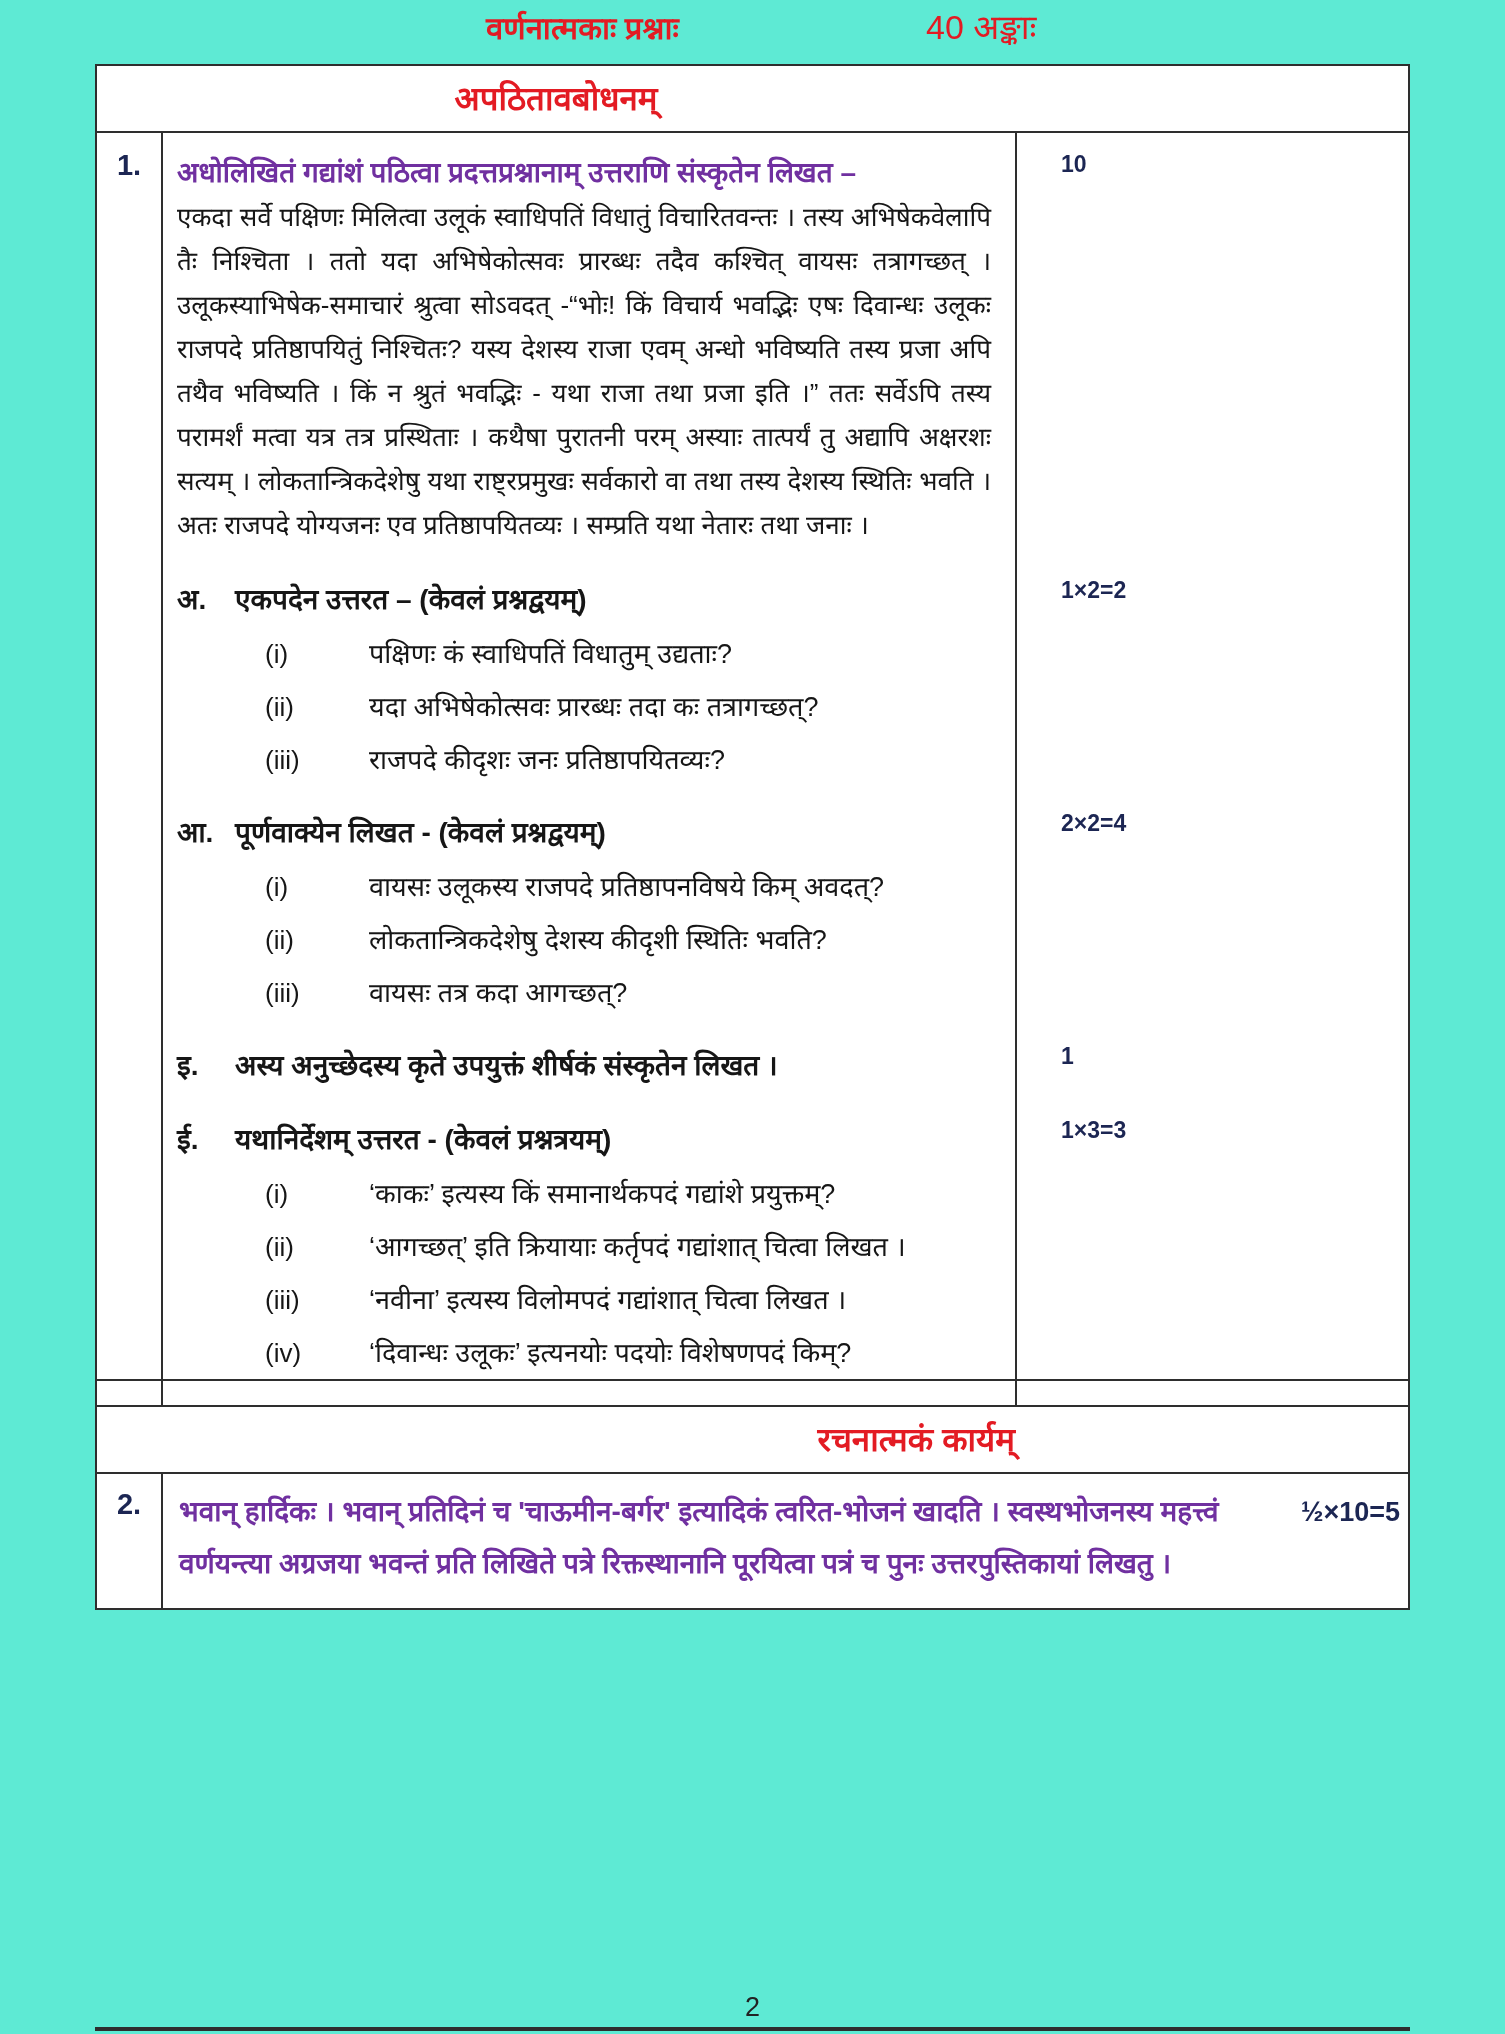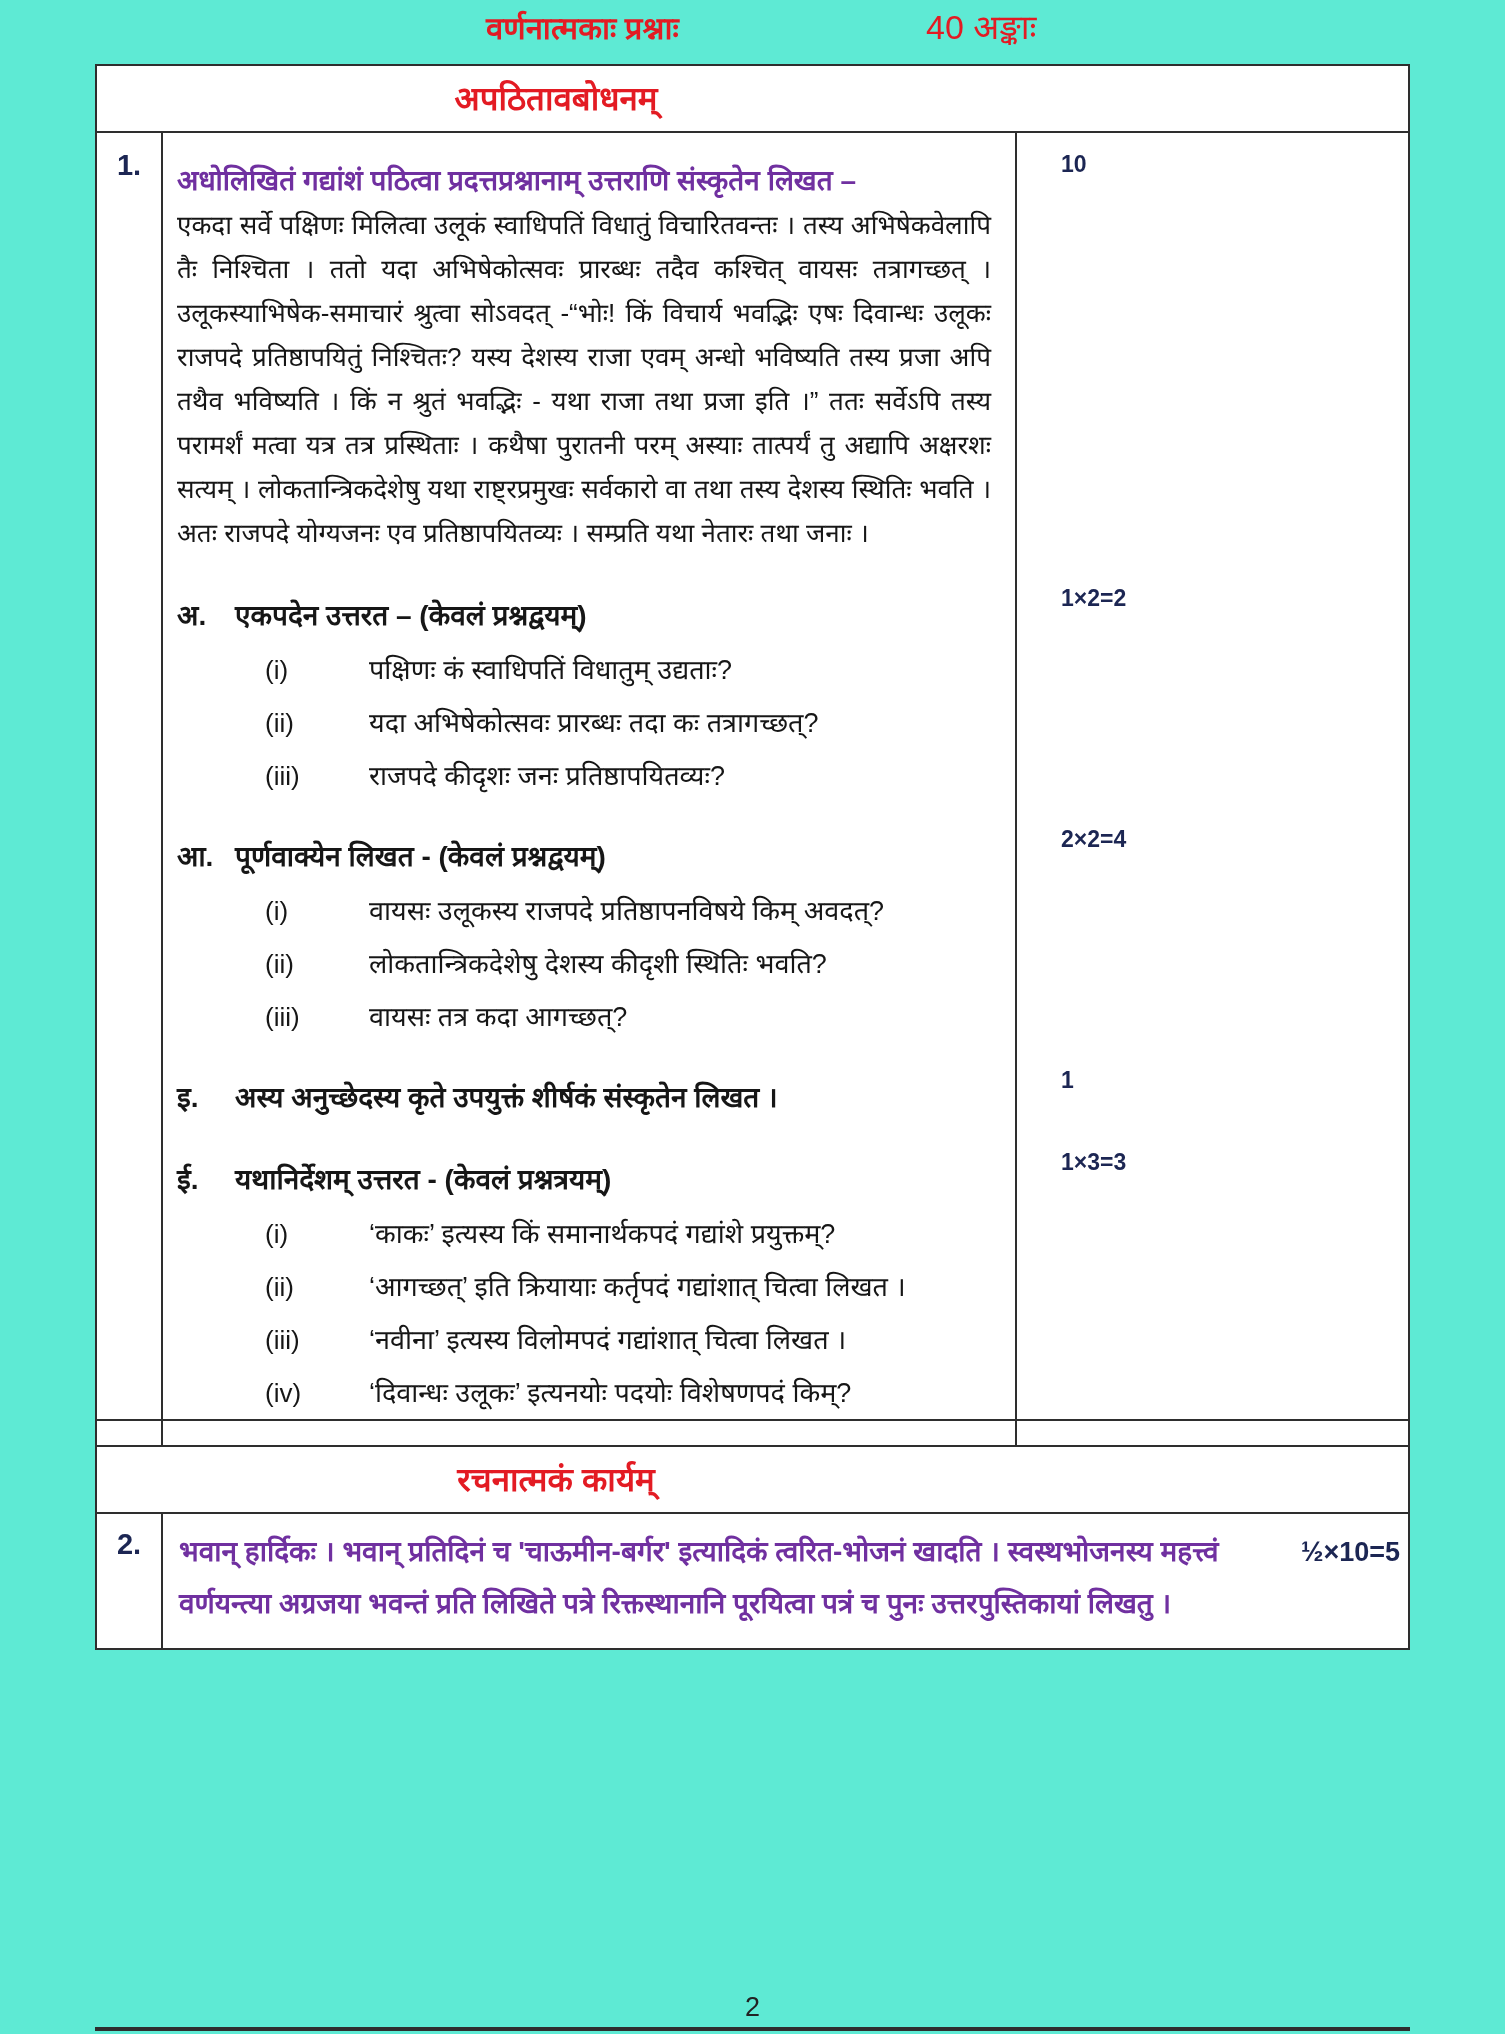--- a/index.html
+++ b/index.html
@@ -16,27 +16,27 @@
 
   
   .topbar{position:relative;height:64px;}
   .paper-title{position:absolute;left:486px;top:6px;font-size:31px;font-weight:bold;color:var(--red);white-space:nowrap;}
   .total-marks{position:absolute;left:918px;top:3px;font-size:34px;font-weight:normal;color:var(--red);white-space:nowrap;margin-left:8px;}
 
   
   .qtable{margin:0 95px;border:2.5px solid var(--line);background:#fff;}
   .sec-head{border-bottom:2.5px solid var(--line);text-align:center;
             padding:9px 393px 11px 0;font-size:33px;font-weight:bold;color:var(--red);}
-  .sec-head.mid{border-top:0;}
+  .sec-head.mid{border-top:0;text-align:right;}
 
   
   .q1-row{display:grid;grid-template-columns:66px 1fr 393px;border-bottom:2.5px solid var(--line);}
   .num-cell{grid-column:1;grid-row:1 / span 5;border-right:2.5px solid var(--line);
             padding-top:16px;text-align:center;font-size:29px;font-weight:bold;color:var(--navy);}
-  .c{grid-column:2;padding:12px 24px 6px 14px;}
+  .c{grid-column:2;padding:4px 24px 6px 14px;}
   .m{grid-column:3;border-left:2.5px solid var(--line);padding:18px 6px 0 44px;
      font-size:23px;font-weight:bold;color:var(--navy);white-space:nowrap;}
   .r1{grid-row:1;} .r2{grid-row:2;} .r3{grid-row:3;} .r4{grid-row:4;} .r5{grid-row:5;}
 
   .instruction{padding-top:14px;font-size:28px;font-weight:bold;color:var(--purple);line-height:44px;}
   .passage{margin-top:0;font-size:26px;line-height:44px;text-align:justify;color:var(--ink);}
 
   .part-head{display:flex;align-items:baseline;padding-top:22px;}
   .part-label{flex:0 0 58px;font-size:28px;font-weight:bold;color:var(--ink);}
   .part-title{font-size:28px;font-weight:bold;color:var(--ink);line-height:42px;}

